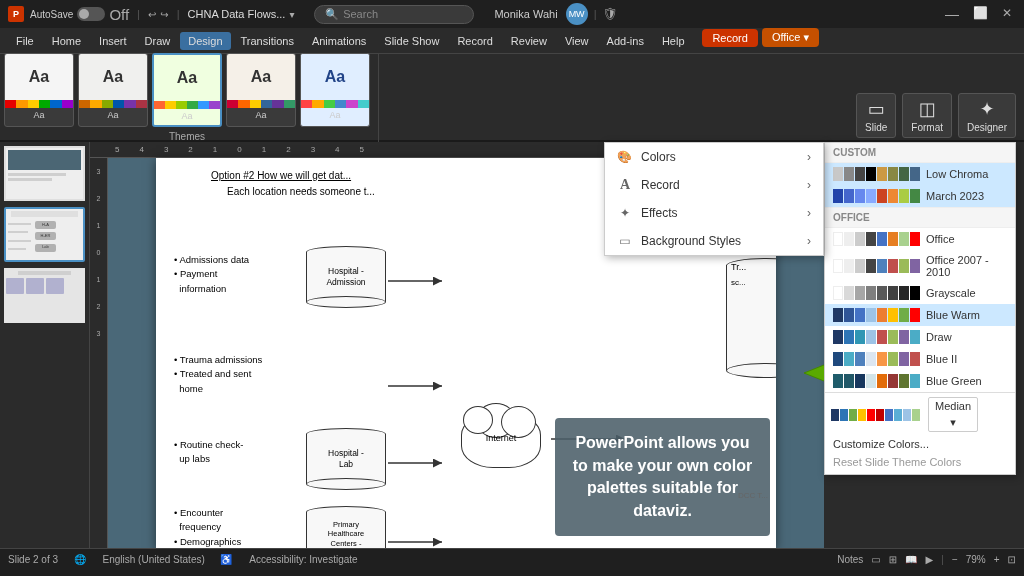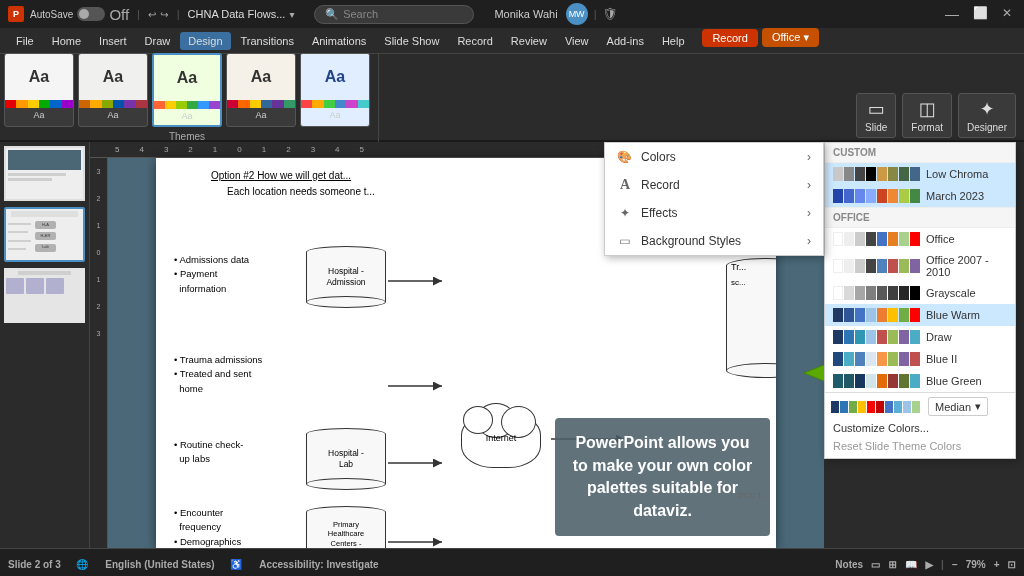--- a/index.html
+++ b/index.html
@@ -61,37 +61,37 @@
     
     #color-panel { position: absolute; top: 28px; right: 0; width: 200px; background: white; border: 1px solid #ccc; box-shadow: 2px 2px 8px rgba(0,0,0,0.3); z-index: 99; overflow-y: auto; max-height: 540px; }
     .color-panel-header { font-size: 10px; color: #888; padding: 4px 8px; background: #f5f5f5; border-bottom: 1px solid #eee; font-weight: bold; text-transform: uppercase; }
     .color-theme-item { display: flex; align-items: center; padding: 4px 8px; cursor: pointer; gap: 6px; }
     .color-theme-item.highlighted { background: #cce8ff; }
     .color-swatches { display: flex; gap: 1px; }
     .swatch { width: 10px; height: 14px; }
     .color-theme-name { font-size: 11px; color: #333; }
 
     
-    #statusbar { background: #1f1f1f; height: 22px; display: flex; align-items: flex-end; padding: 0 8px; color: #aaa; font-size: 10px; gap: 16px; border-top: 1px solid #444; font-weight: bold; }
+    #statusbar { background: #1f1f1f; height: 22px; display: flex; align-items: center; padding: 0 8px; color: #aaa; font-size: 10px; gap: 16px; border-top: 1px solid #444; }
     .status-right { margin-left: auto; display: flex; gap: 8px; align-items: center; }
 
     
     .text-overlay { position: absolute; bottom: 10px; right: 5px; background: rgba(80, 100, 110, 0.88); color: white; font-size: 18px; font-weight: bold; text-align: center; padding: 16px; line-height: 1.4; border-radius: 4px; width: 230px; }
 
     
     .ribbon-right { position: absolute; right: 0; top: 0; height: 88px; display: flex; align-items: center; padding: 4px 8px; gap: 6px; }
     .ribbon-btn { background: #3a3a3a; border: 1px solid #555; color: #ddd; font-size: 10px; padding: 4px 8px; border-radius: 3px; cursor: pointer; display: flex; flex-direction: column; align-items: center; gap: 2px; }
     .ribbon-btn .icon { font-size: 18px; }
 
     
     .dd-icon { width: 16px; height: 16px; display: flex; align-items: center; justify-content: center; color: #666; font-size: 12px; }
 
     
     .color-panel-bottom { border-top: 1px solid #ddd; padding: 6px 8px; }
-    .bottom-dropdown { display: flex; align-items: center; gap: 4px; font-size: 11px; color: #333; border: 1px solid #ccc; padding: 2px 6px; border-radius: 2px; cursor: pointer; }
+    .bottom-dropdown { display: flex; align-items: center; gap: 4px; font-size: 11px; color: #333; border: 1px solid #ccc; padding: 2px 6px; border-radius: 2px; cursor: pointer; flex-direction: column; }
     .customize-btn { display: block; padding: 4px 8px; font-size: 11px; color: #333; cursor: pointer; }
     .reset-btn { display: block; padding: 4px 8px; font-size: 11px; color: #999; cursor: pointer; }
 
     
     .thumb-content { width: 100%; height: 100%; background: white; opacity: 0.9; display: flex; align-items: center; justify-content: center; font-size: 7px; color: #333; }
   </style>
 </head>
 <body>
 
 <div id="titlebar">

